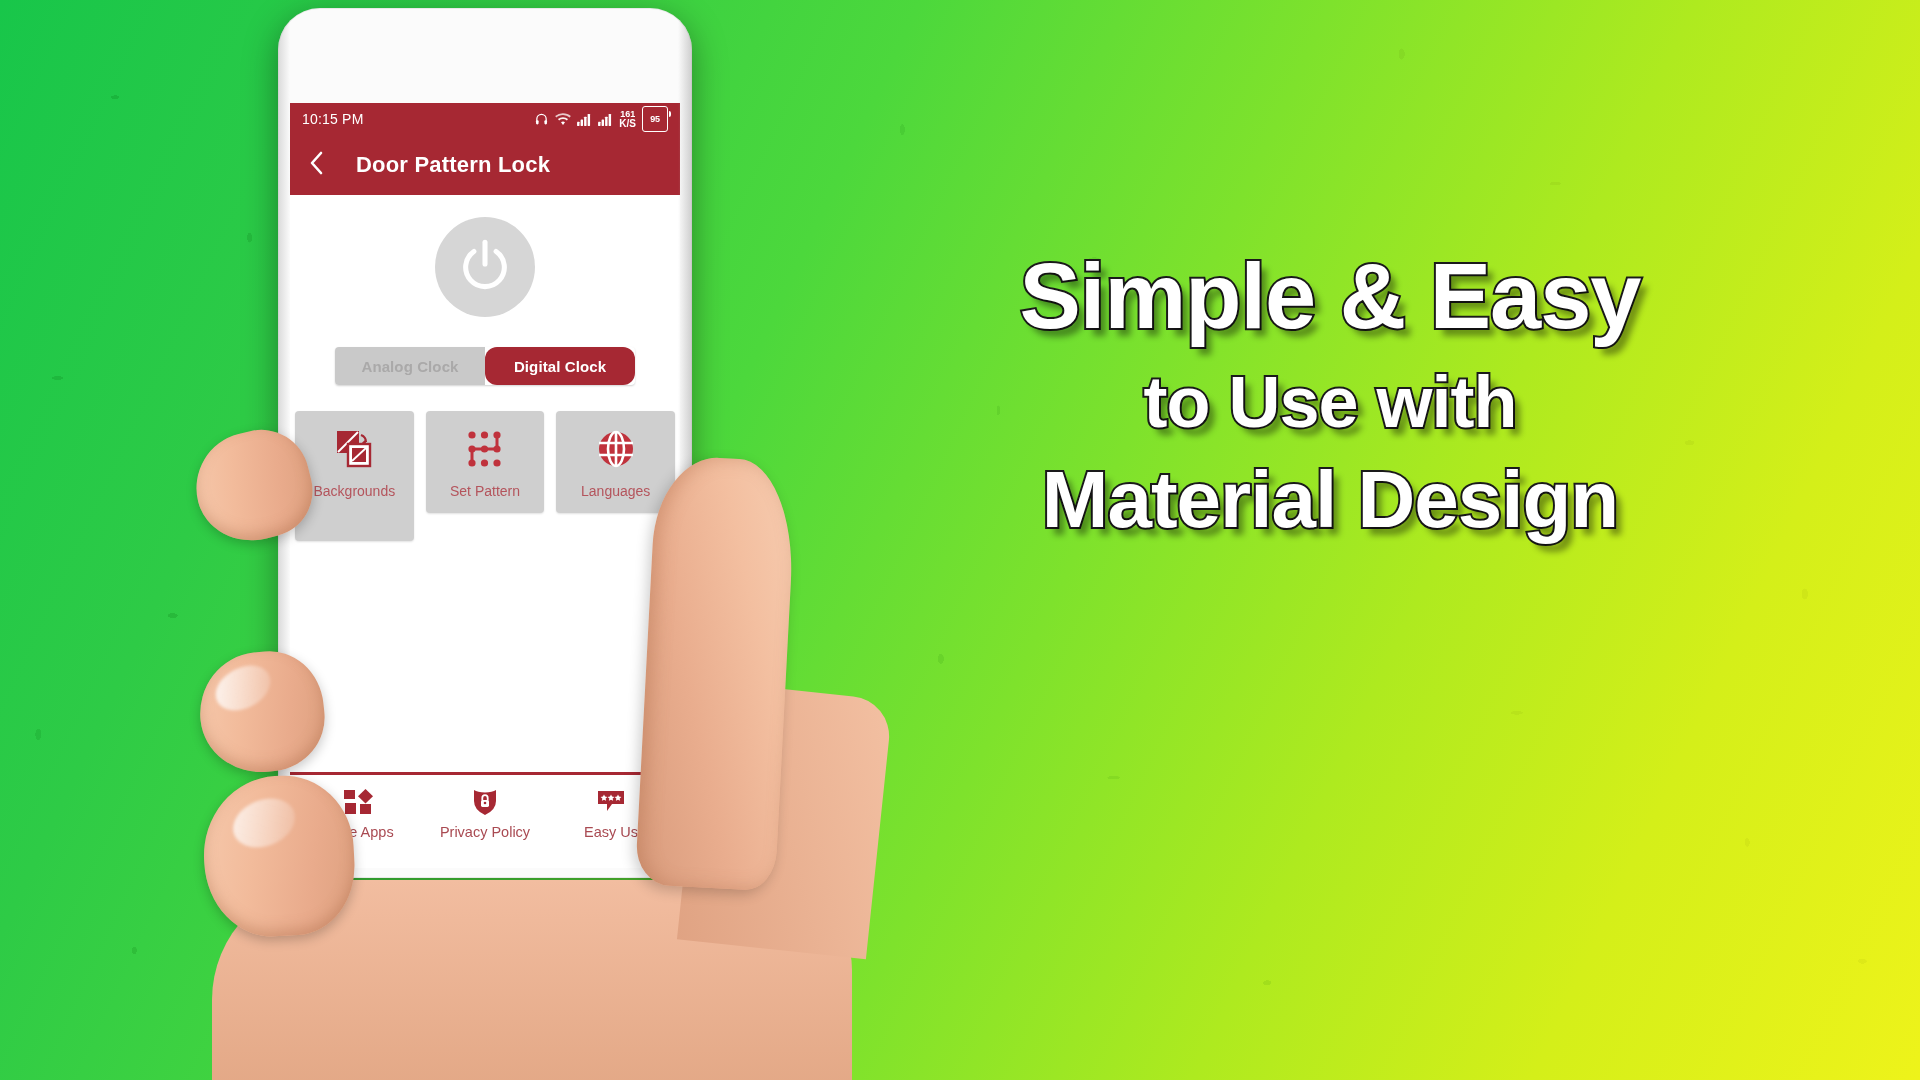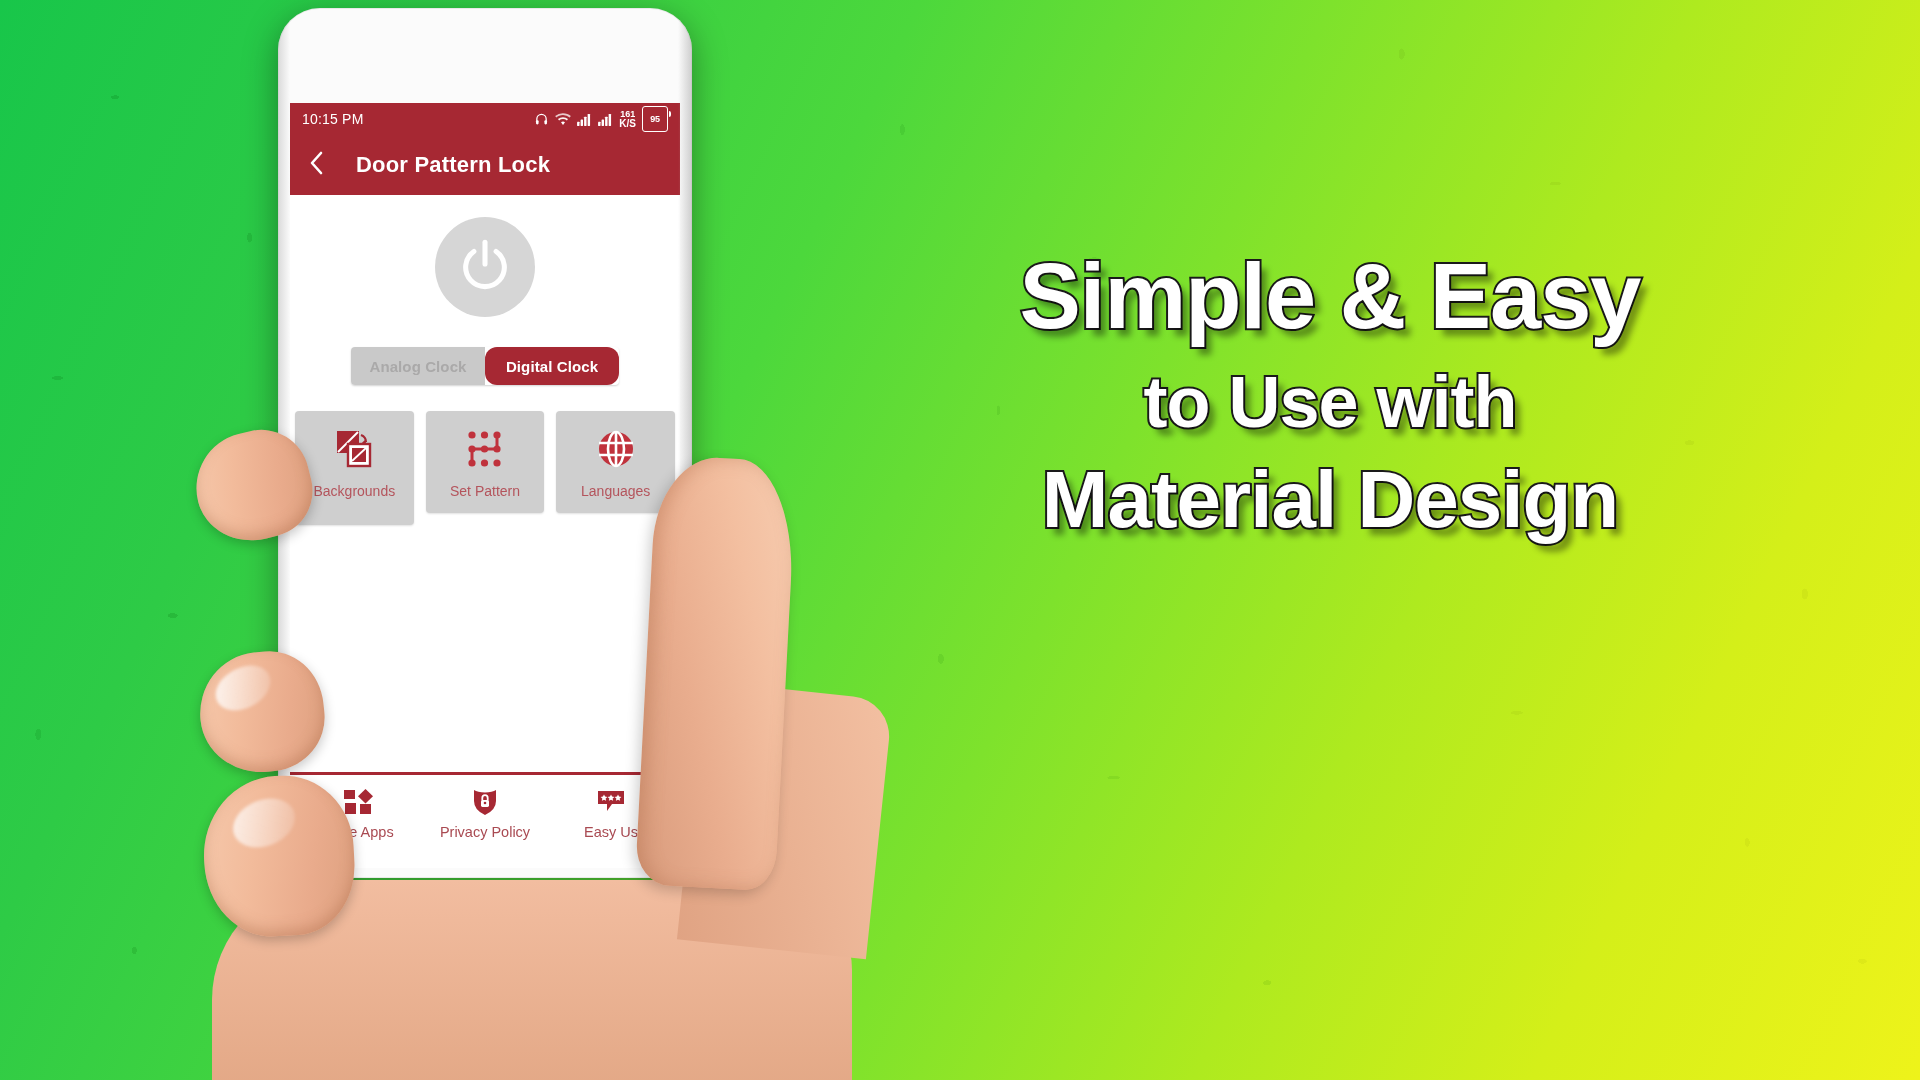--- a/index.html
+++ b/index.html
@@ -158,21 +158,21 @@
   #power-button {
     width:100px; height:100px; border-radius:50%;
     background:#d6d6d6;
     display:flex; align-items:center; justify-content:center;
     cursor:pointer;
   }
 
   
   #clock-toggle {
     margin:30px auto 0;
-    width:268px; height:38px;
+    width:300px; height:38px;
     display:flex; border-radius:4px; overflow:hidden;
     box-shadow:0 1px 2px rgba(0,0,0,.18);
   }
   .seg {
     flex:1; display:flex; align-items:center; justify-content:center;
     font-size:15px; font-weight:bold; cursor:pointer; letter-spacing:.1px;
   }
   .seg-off { background:#c9c9c9; color:#aaa9a9; }
   .seg-on  { background:#a62833; color:#fff; border-radius:12px; }
 
@@ -185,21 +185,21 @@
     flex:1; background:#cfcfcf; border-radius:4px;
     display:flex; flex-direction:column; align-items:center;
     padding:14px 6px 12px; cursor:pointer;
     box-shadow:0 1px 2px rgba(0,0,0,.12);
   }
   .card-icon { height:48px; display:flex; align-items:center; justify-content:center; }
   .card-label {
     margin-top:10px; color:#b4545c; font-size:14px;
     text-align:center; line-height:1.25; word-break:break-all;
   }
-  #card-backgrounds { padding-bottom:24px;align-items:center; }
+  #card-backgrounds { padding-bottom:40px;align-items:center; }
 
   
   #bottom-nav {
     margin-top:auto;
     border-top:3px solid #a62833;
     background:#fff;
     display:flex; align-items:flex-start;
     padding:12px 6px 10px;
     height:96px;
   }

